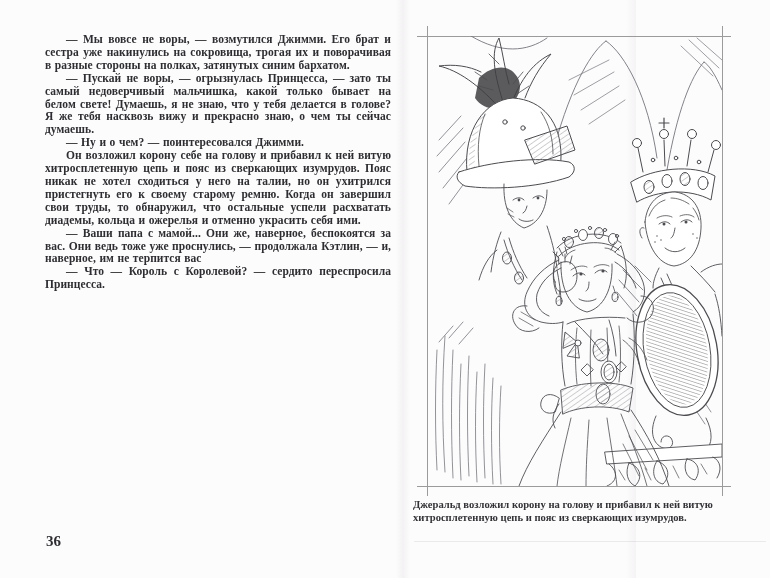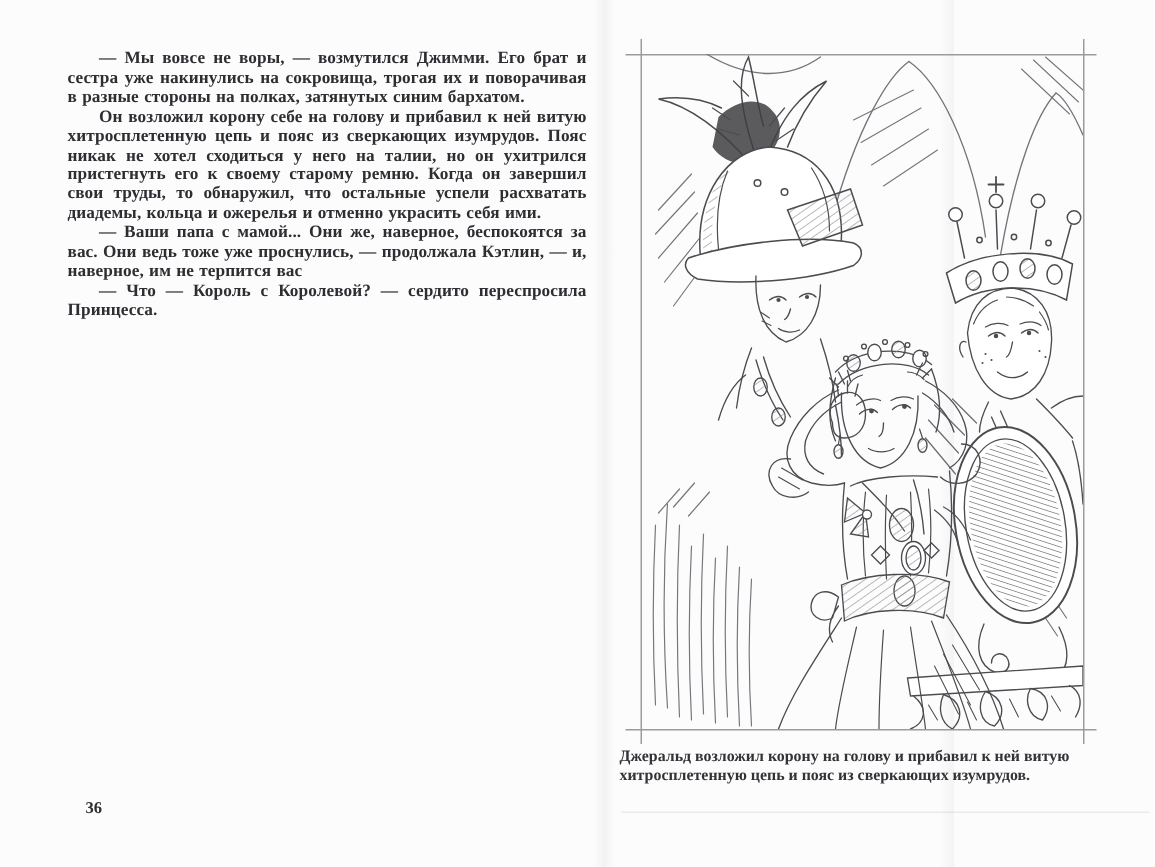--- a/index.html
+++ b/index.html
@@ -27,42 +27,44 @@
   
   .text-block{
     position:absolute;left:45px;top:33px;width:346px;
     font-size:11.5px;line-height:12.9px;
     font-weight:bold;color:#2e2d31;
     text-align:justify;
     letter-spacing:0.05px;word-spacing:0.6px;
   }
   .text-block p{margin:0;text-indent:21px;}
   .page-number{
-    position:absolute;left:57px;top:533px;
-    font-size:11px;font-weight:bold;color:#2e2d31;
+    position:absolute;left:46px;top:533px;
+    font-size:15px;font-weight:bold;color:#2e2d31;
   }
   
   .illo{position:absolute;left:409px;top:20px;width:330px;height:480px;}
   .caption{
     position:absolute;left:413px;top:499px;width:324px;
     font-size:10.6px;line-height:12.6px;font-weight:bold;
     color:#333236;text-align:left;
   }
 </style>
 </head>
 <body>
 
 <div class="spread">
 
   <div class="gutter"></div>
   <div class="edge-right"></div>
   <div class="page-bottom-line"></div>
 
   <div class="text-block">
     <p>— Мы вовсе не воры, — возмутился Джимми. Его брат и сестра уже накинулись на сокровища, трогая их и поворачивая в разные стороны на полках, затянутых синим бархатом.</p>
+    <p>— Пускай не воры, — огрызнулась Принцесса, — зато ты самый недоверчивый мальчишка, какой только бывает на белом свете! Думаешь, я не знаю, что у тебя делается в голове? Я же тебя насквозь вижу и прекрасно знаю, о чем ты сейчас думаешь.</p>
+    <p>— Ну и о чем? — поинтересовался Джимми.</p>
     <p>Он возложил корону себе на голову и прибавил к ней витую хитросплетенную цепь и пояс из сверкающих изумрудов. Пояс никак не хотел сходиться у него на талии, но он ухитрился пристегнуть его к своему старому ремню. Когда он завершил свои труды, то обнаружил, что остальные успели расхватать диадемы, кольца и ожерелья и отменно украсить себя ими.</p>
     <p>— Ваши папа с мамой... Они же, наверное, беспокоятся за вас. Они ведь тоже уже проснулись, — продолжала Кэтлин, — и, наверное, им не терпится вас</p>
     <p>— Что — Король с Королевой? — сердито переспросила Принцесса.</p>
   </div>
   <div class="page-number">36</div>
 
   <svg class="illo" width="330" height="480" viewBox="0 0 330 480" aria-hidden="true">
     <defs>
       <pattern id="h1" patternUnits="userSpaceOnUse" width="4.5" height="4.5" patternTransform="rotate(55)">
         <line x1="0" y1="0" x2="0" y2="4.5" stroke="#8a8a8e" stroke-width="0.8"></line>

